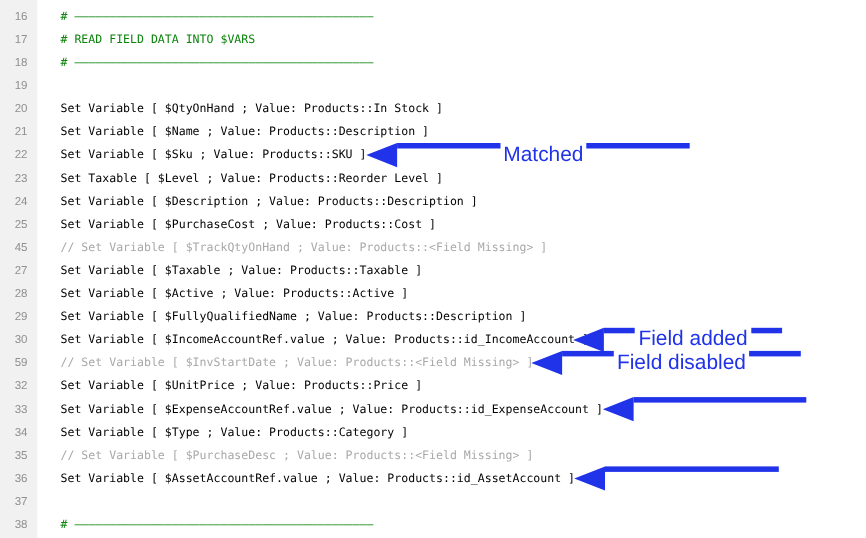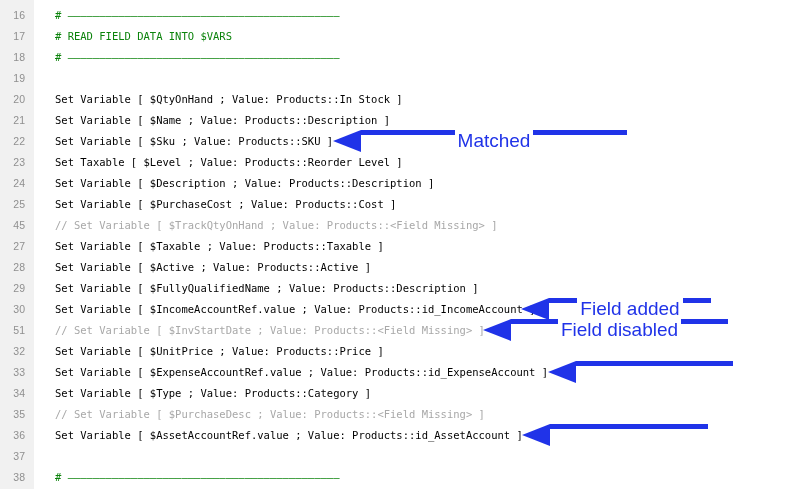--- a/index.html
+++ b/index.html
@@ -69,21 +69,21 @@
       <div class="row"><span class="ln">21</span><span class="code t-code">Set Variable [ $Name ; Value: Products::Description ]</span></div>
       <div class="row"><span class="ln">22</span><span class="code t-code">Set Variable [ $Sku ; Value: Products::SKU ]</span></div>
       <div class="row"><span class="ln">23</span><span class="code t-code">Set Taxable [ $Level ; Value: Products::Reorder Level ]</span></div>
       <div class="row"><span class="ln">24</span><span class="code t-code">Set Variable [ $Description ; Value: Products::Description ]</span></div>
       <div class="row"><span class="ln">25</span><span class="code t-code">Set Variable [ $PurchaseCost ; Value: Products::Cost ]</span></div>
       <div class="row"><span class="ln">45</span><span class="code t-disabled">// Set Variable [ $TrackQtyOnHand ; Value: Products::&lt;Field Missing&gt; ]</span></div>
       <div class="row"><span class="ln">27</span><span class="code t-code">Set Variable [ $Taxable ; Value: Products::Taxable ]</span></div>
       <div class="row"><span class="ln">28</span><span class="code t-code">Set Variable [ $Active ; Value: Products::Active ]</span></div>
       <div class="row"><span class="ln">29</span><span class="code t-code">Set Variable [ $FullyQualifiedName ; Value: Products::Description ]</span></div>
       <div class="row"><span class="ln">30</span><span class="code t-code">Set Variable [ $IncomeAccountRef.value ; Value: Products::id_IncomeAccount ]</span></div>
-      <div class="row"><span class="ln">51</span><span class="code t-disabled">// Set Variable [ $InvStartDate ; Value: Products::&lt;Field Missing&gt; ]</span></div>
+      <div class="row"><span class="ln">59</span><span class="code t-disabled">// Set Variable [ $InvStartDate ; Value: Products::&lt;Field Missing&gt; ]</span></div>
       <div class="row"><span class="ln">32</span><span class="code t-code">Set Variable [ $UnitPrice ; Value: Products::Price ]</span></div>
       <div class="row"><span class="ln">33</span><span class="code t-code">Set Variable [ $ExpenseAccountRef.value ; Value: Products::id_ExpenseAccount ]</span></div>
       <div class="row"><span class="ln">34</span><span class="code t-code">Set Variable [ $Type ; Value: Products::Category ]</span></div>
       <div class="row"><span class="ln">35</span><span class="code t-disabled">// Set Variable [ $PurchaseDesc ; Value: Products::&lt;Field Missing&gt; ]</span></div>
       <div class="row"><span class="ln">36</span><span class="code t-code">Set Variable [ $AssetAccountRef.value ; Value: Products::id_AssetAccount ]</span></div>
       <div class="row"><span class="ln">37</span><span class="code t-code"></span></div>
       <div class="row"><span class="ln">38</span><span class="code t-comment"># ———————————————————————————————————————————</span></div>
     </div>
 
   <div class="annot" style="left:333px;top:130px;width:294px;">

